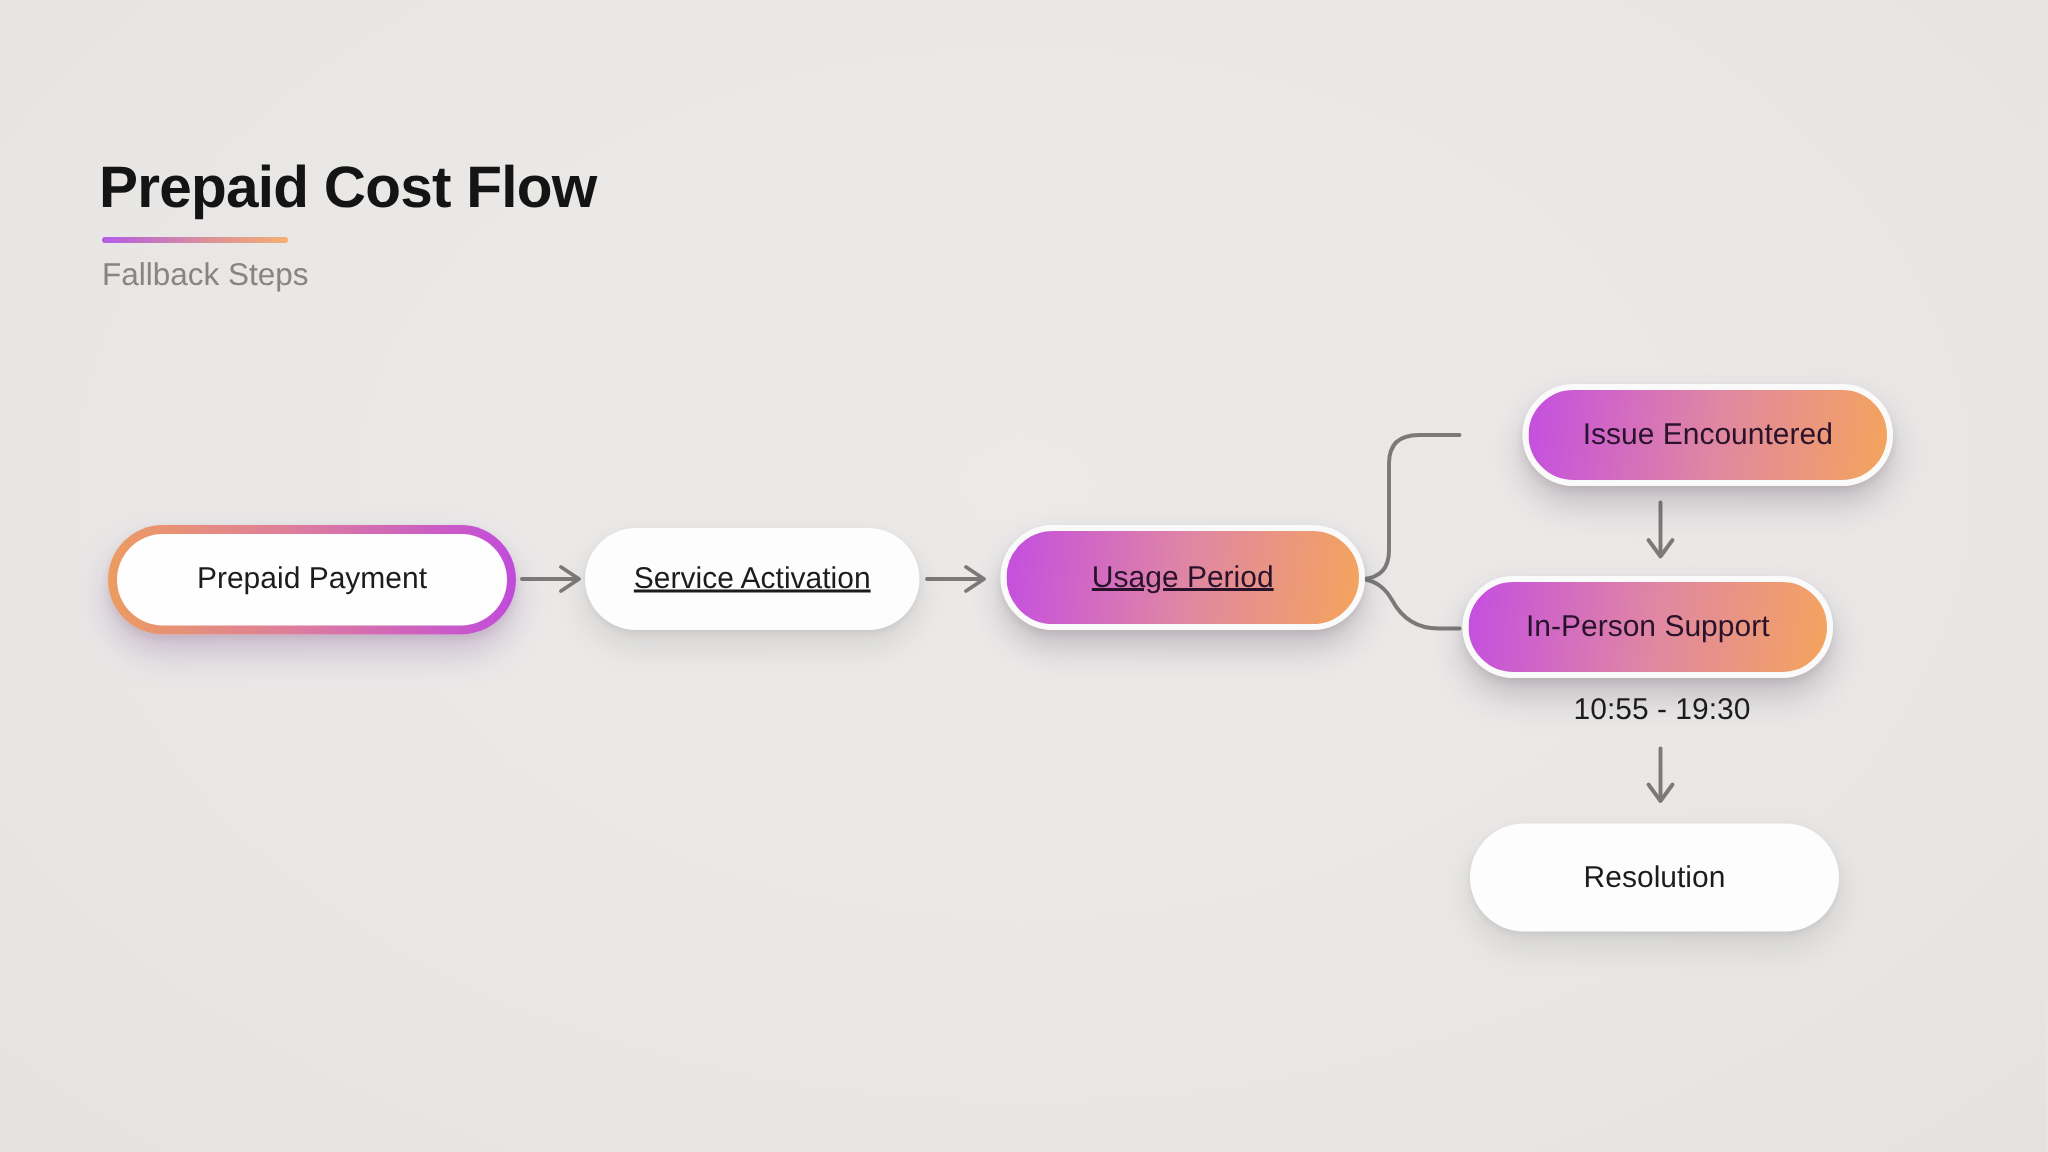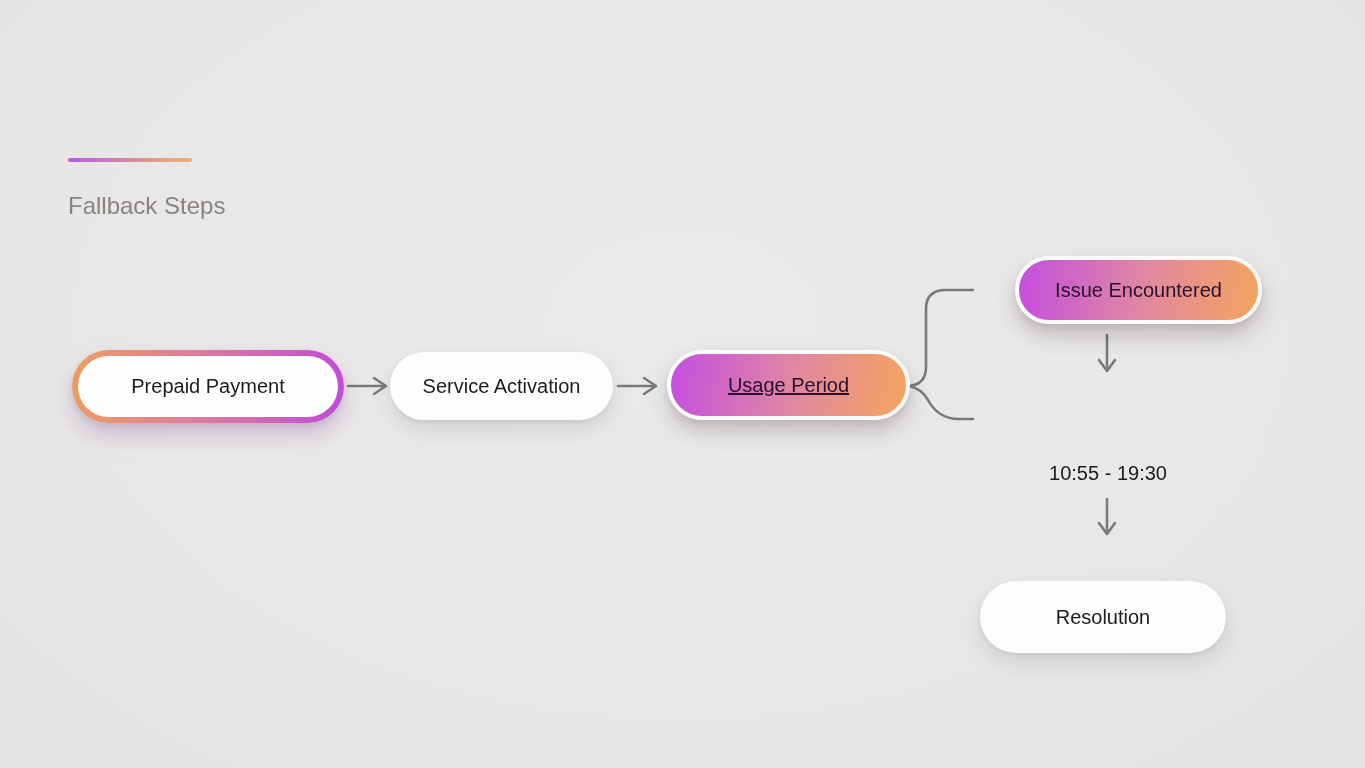--- a/index.html
+++ b/index.html
@@ -26,24 +26,23 @@
   .title-underline {
     position: absolute;
     left: 68px; top: 158px;
     width: 124px; height: 4px;
     border-radius: 2px;
     background: linear-gradient(90deg, #b25ce6 0%, #d98f9a 55%, #f2b074 100%);
   }
   .subtitle {
     position: absolute;
     left: 68px; top: 172px;
-    font-size: 24px;
+    font-size: 21px;
     font-weight: 400;
     color: #878482;
-    margin-top: 20px;
   }
   
   .node {
     position: absolute;
     display: flex;
     align-items: center;
     justify-content: center;
     font-size: 20px;
     font-weight: 500;
     color: #1c1b1e;
@@ -75,25 +74,25 @@
     border-radius: 31px;
     display: flex;
     align-items: center;
     justify-content: center;
     font-size: 20px;
     font-weight: 500;
     color: #1c1b1e;
     white-space: nowrap;
   }
   #n-initial   { left: 72px;  top: 350px; width: 272px; height: 73px; }
-  #n-service   { left: 390px; top: 352px; width: 223px; height: 68px; }
+  #n-service   { left: 390px; top: 352px; width: 223px; height: 68px; text-decoration: underline; }
   #n-usage     { left: 667px; top: 350px; width: 243px; height: 70px; text-decoration: underline; }
   #n-issue     { left: 1015px; top: 256px; width: 247px; height: 68px; }
   #n-support   { left: 975px; top: 384px; width: 247px; height: 68px; }
-  #n-resolution{ left: 980px; top: 549px; width: 246px; height: 72px; margin-top: 32px; }
+  #n-resolution{ left: 980px; top: 549px; width: 246px; height: 72px; }
   .support-hours {
     position: absolute;
     left: 1008px; top: 462px;
     width: 200px;
     text-align: center;
     font-size: 20px;
     font-weight: 500;
     color: #1c1b1e;
   }
   
@@ -109,20 +108,21 @@
     fill: none;
     stroke-linecap: round;
     stroke-linejoin: round;
   }
 </style>
 </head>
 <body>
 
 <div class="canvas">
 
+  <div class="title">Prepaid Cost Flow</div>
   <div class="title-underline"></div>
   <div class="subtitle">Fallback Steps</div>
 
   <svg class="edges" viewBox="0 0 1365 768">
 
     <g>
       <line x1="348" y1="386" x2="383" y2="386"></line>
       <polyline points="374,378 386,386 374,394"></polyline>
     </g>
 
@@ -159,20 +159,23 @@
   </div>
 
   <div id="n-usage" class="node node-gradient">
     <span>Usage Period</span>
   </div>
 
   <div id="n-issue" class="node node-gradient">
     <span>Issue Encountered</span>
   </div>
 
+  <div id="n-support" class="node node-gradient">
+    <span>In-Person Support</span>
+  </div>
 
   <div class="support-hours">10:55 - 19:30</div>
 
   <div id="n-resolution" class="node node-white">
     <span>Resolution</span>
   </div>
 
 </div>
 
 </body></html>

